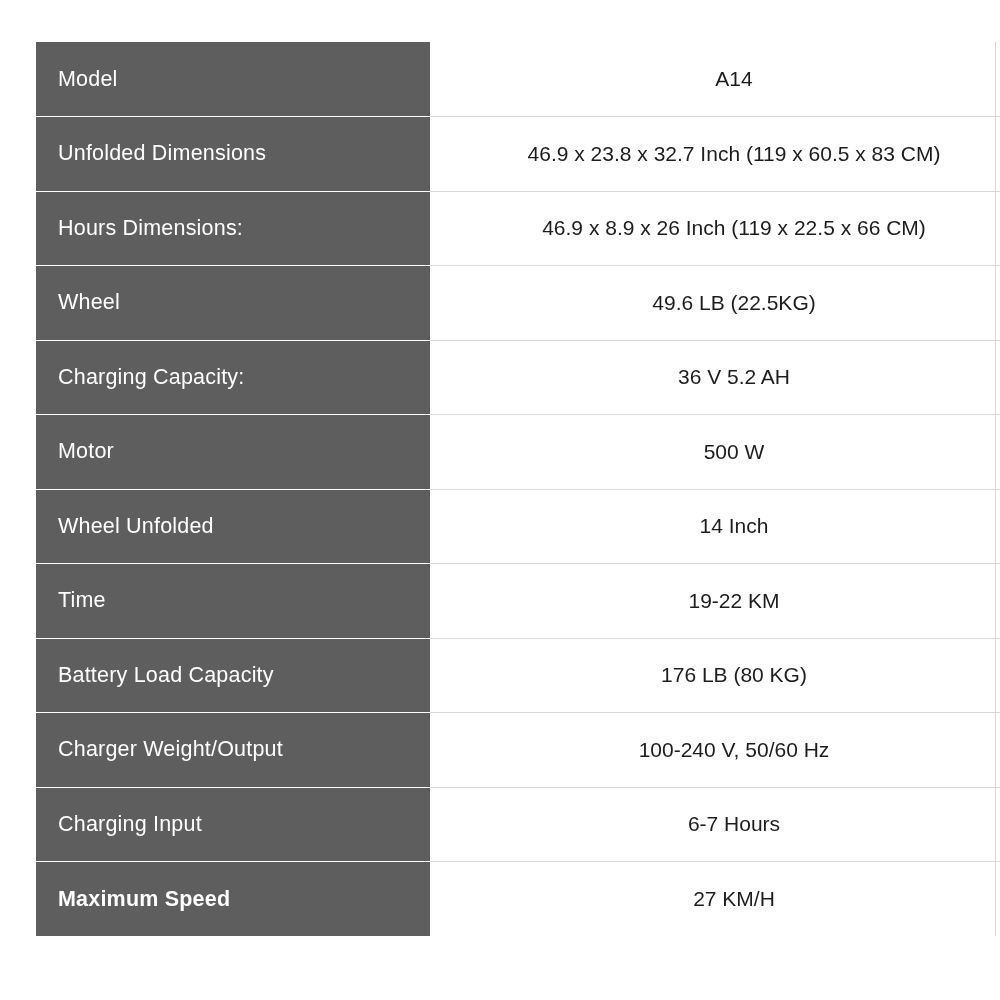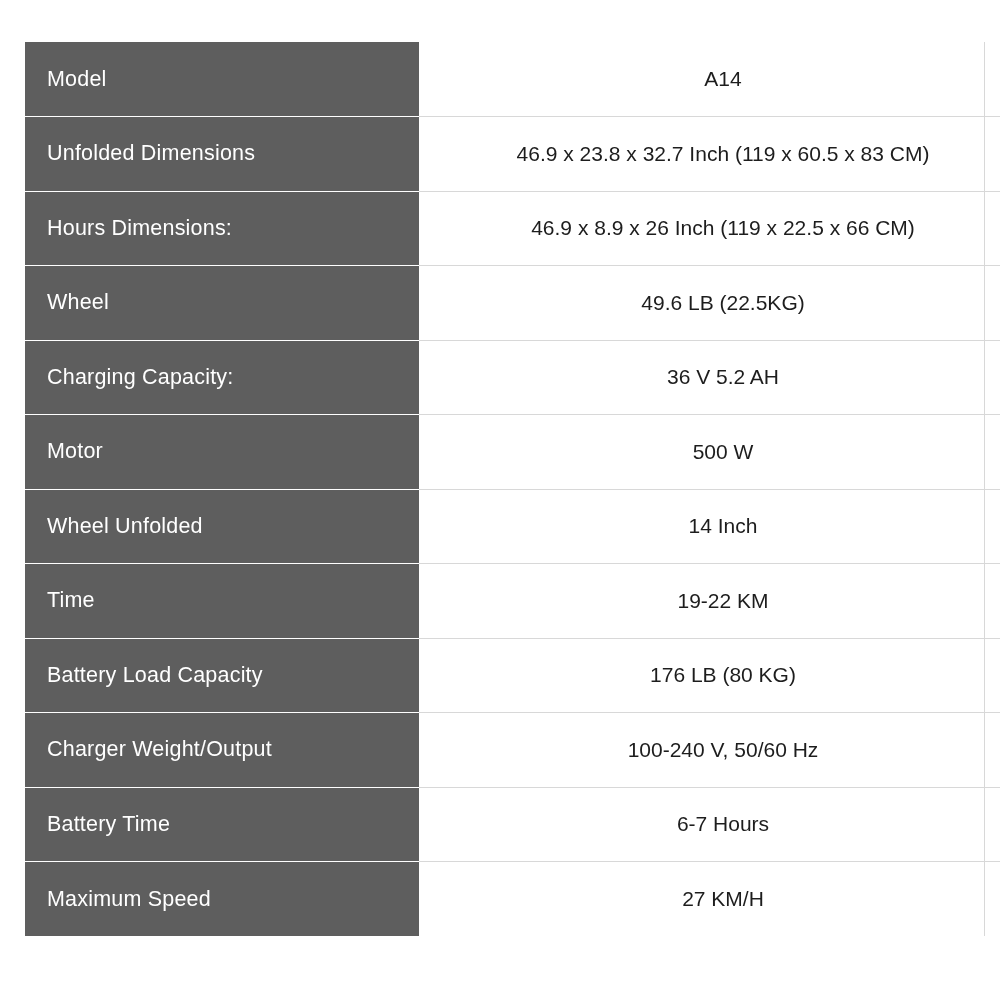--- a/index.html
+++ b/index.html
@@ -7,21 +7,21 @@
     padding: 0;
     width: 1000px;
     height: 1000px;
     background: #ffffff;
     font-family: "Liberation Sans", sans-serif;
   }
   #spec-wrap {
     box-sizing: border-box;
     width: 968px;
     height: 1000px;
-    padding: 42px 20px 55px 25px;
+    padding: 42px 20px 55px 36px;
     background: #ffffff;
   }
   table.spec-table {
     width: 960px;
     border-collapse: collapse;
     table-layout: fixed;
   }
   table.spec-table tr {
     height: 74.5px;
   }
@@ -35,21 +35,21 @@
     padding: 0 0 0 22px;
     border-top: 1px solid #ffffff;
     border-bottom: 1px solid #ffffff;
     border-left: 0;
     border-right: 0;
     vertical-align: middle;
     text-align: left;
     white-space: nowrap;
   }
   tr:first-child td.spec-label { border-top: 0; }
-  tr:last-child  td.spec-label { border-bottom: 0; }
+  tr:last-child  td.spec-label { border-bottom: 0; font-weight: bold; }
 
   td.spec-value {
     width: 588px;
     background: #ffffff;
     color: #1d1d1d;
     font-size: 21px;
     font-weight: 400;
     text-align: center;
     vertical-align: middle;
     border-top: 1px solid #d8d8d8;
@@ -118,21 +118,21 @@
         </tr>
         <tr>
           <td class="spec-label">Battery Load Capacity</td>
           <td class="spec-value">176 LB (80 KG)</td>
         </tr>
         <tr>
           <td class="spec-label">Charger Weight/Output</td>
           <td class="spec-value">100-240 V, 50/60 Hz</td>
         </tr>
         <tr>
-          <td class="spec-label">Battery Time</td>
+          <td class="spec-label">Charging Input</td>
           <td class="spec-value">6-7 Hours</td>
         </tr>
         <tr>
           <td class="spec-label">Maximum Speed</td>
           <td class="spec-value">27 KM/H</td>
         </tr>
       </tbody>
     </table>
   </div>
 </div>

